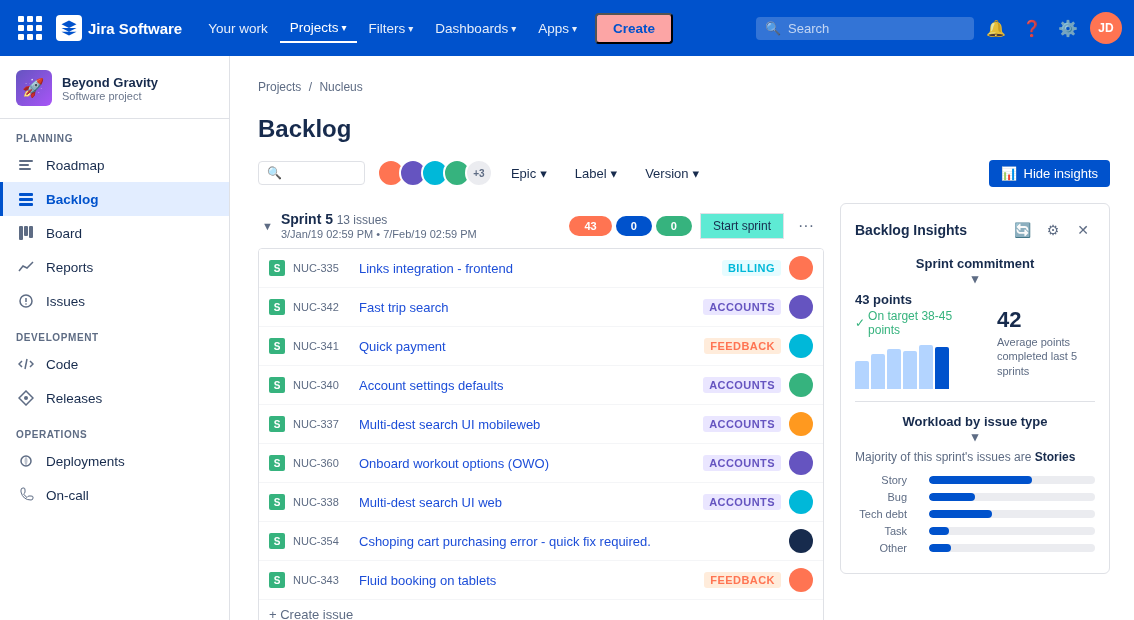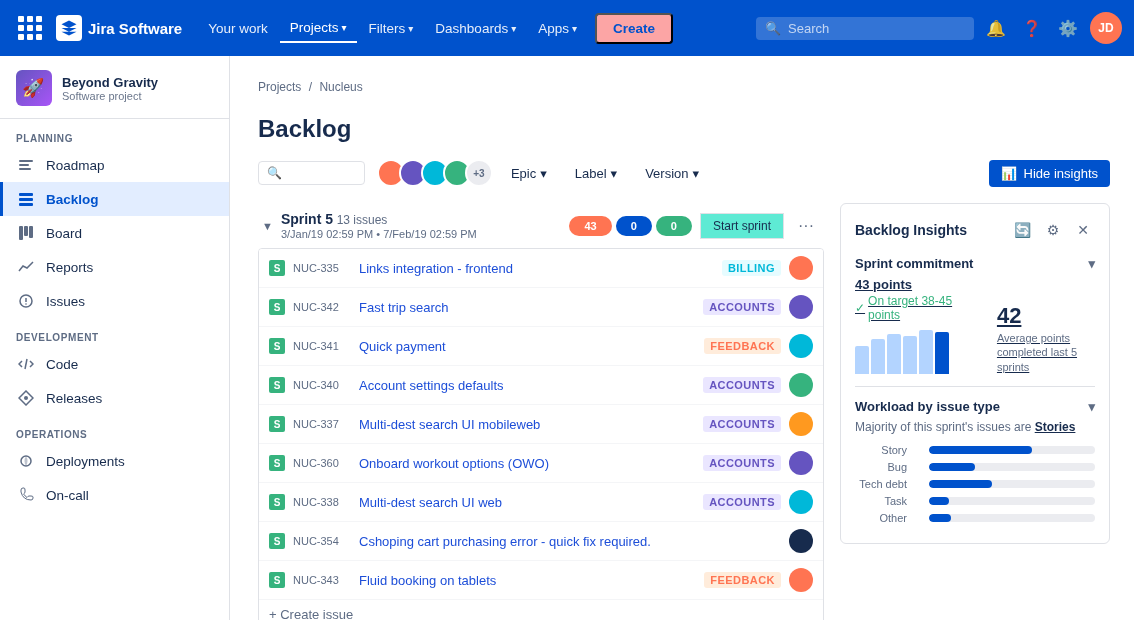--- a/index.html
+++ b/index.html
@@ -81,29 +81,29 @@
     .label-accounts { background: #eae6ff; color: #6554c0; }
     .label-feedback { background: #ffecdb; color: #ff7452; }
     .issue-avatar { width: 24px; height: 24px; border-radius: 50%; background: #6554c0; flex-shrink: 0; display: flex; align-items: center; justify-content: center; color: white; font-size: 9px; font-weight: 600; overflow: hidden; }
     .create-issue-row { padding: 7px 10px; color: #5e6c84; font-size: 13px; cursor: pointer; display: flex; align-items: center; gap: 6px; }
 
     
     .insights-panel { width: 270px; flex-shrink: 0; background: white; border: 1px solid #dfe1e6; border-radius: 6px; margin-left: 16px; padding: 14px; height: fit-content; position: relative; }
     .insights-header { display: flex; align-items: center; gap: 6px; margin-bottom: 14px; }
     .insights-title { font-weight: 600; font-size: 14px; color: #172b4d; flex: 1; }
     .insights-icon-btn { width: 24px; height: 24px; display: flex; align-items: center; justify-content: center; cursor: pointer; border-radius: 3px; color: #5e6c84; font-size: 14px; }
-    .insights-section-title { font-weight: 600; font-size: 13px; color: #172b4d; margin-bottom: 6px; display: flex; align-items: center; justify-content: space-between; }
+    .insights-section-title { font-weight: 600; font-size: 13px; color: #172b4d; margin-bottom: 6px; display: flex; align-items: center; justify-content: space-between; flex-direction: column; }
     .insights-points { font-size: 13px; color: #172b4d; margin-bottom: 2px; }
     .on-target { color: #36b37e; font-size: 12px; display: flex; align-items: center; gap: 3px; }
     .avg-points { font-size: 22px; font-weight: 700; color: #172b4d; }
     .avg-label { font-size: 11px; color: #5e6c84; margin-top: 2px; }
     .insights-divider { border: none; border-top: 1px solid #dfe1e6; margin: 12px 0; }
     .workload-section { }
     .workload-subtitle { font-size: 12px; color: #5e6c84; margin-bottom: 10px; }
-    .workload-subtitle strong { color: #172b4d; text-decoration: underline; }
+    .workload-subtitle strong { color: #172b4d; }
     .workload-row { display: flex; align-items: center; gap: 22px; margin-bottom: 5px; }
     .workload-label { font-size: 11px; color: #5e6c84; width: 52px; text-align: right; flex-shrink: 0; }
     .workload-bar-bg { flex: 1; height: 8px; background: #ebecf0; border-radius: 4px; overflow: hidden; }
     .workload-bar-fill { height: 100%; border-radius: 4px; background: #0052cc; }
 
     
     .main-content { display: flex; gap: 0; align-items: flex-start; }
     .backlog-area { flex: 1; min-width: 0; }
 
     
@@ -408,21 +408,21 @@
           <span class="insights-title">Backlog Insights</span>
           <div class="insights-icon-btn">🔄</div>
           <div class="insights-icon-btn">⚙</div>
           <div class="insights-icon-btn">✕</div>
         </div>
 
         <div class="insights-section-title">
           <span>Sprint commitment</span>
           <span style="color:#5e6c84;">▾</span>
         </div>
-        <div style="display:flex;align-items:flex-end;gap:12px;text-decoration:underline;">
+        <div style="display:flex;align-items:center;gap:12px;">
           <div>
             <div class="insights-points" style="font-weight:600;font-size:13px;">43 points</div>
             <div class="on-target">
               <span style="color:#36b37e;">✓</span>
               <span>On target 38-45 points</span>
             </div>
             <div style="display:flex;align-items:flex-end;gap:2px;height:44px;margin-top:8px;">
               <div style="width:14px;height:28px;background:#b3d4ff;border-radius:2px 2px 0 0;"></div>
               <div style="width:14px;height:35px;background:#b3d4ff;border-radius:2px 2px 0 0;"></div>
               <div style="width:14px;height:40px;background:#b3d4ff;border-radius:2px 2px 0 0;"></div>

